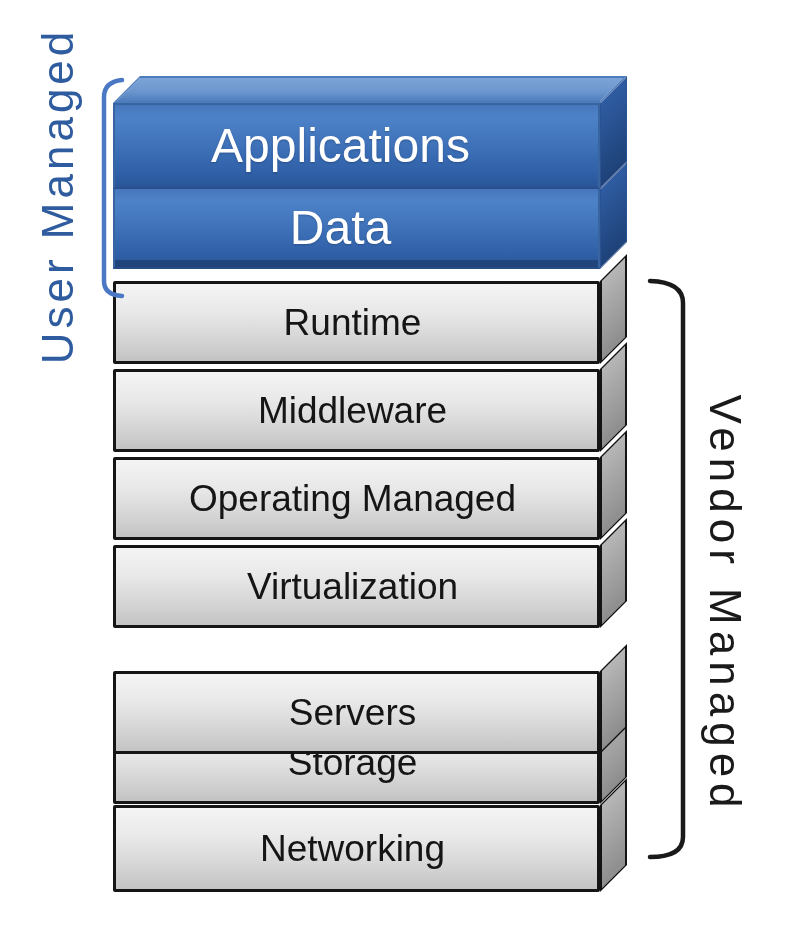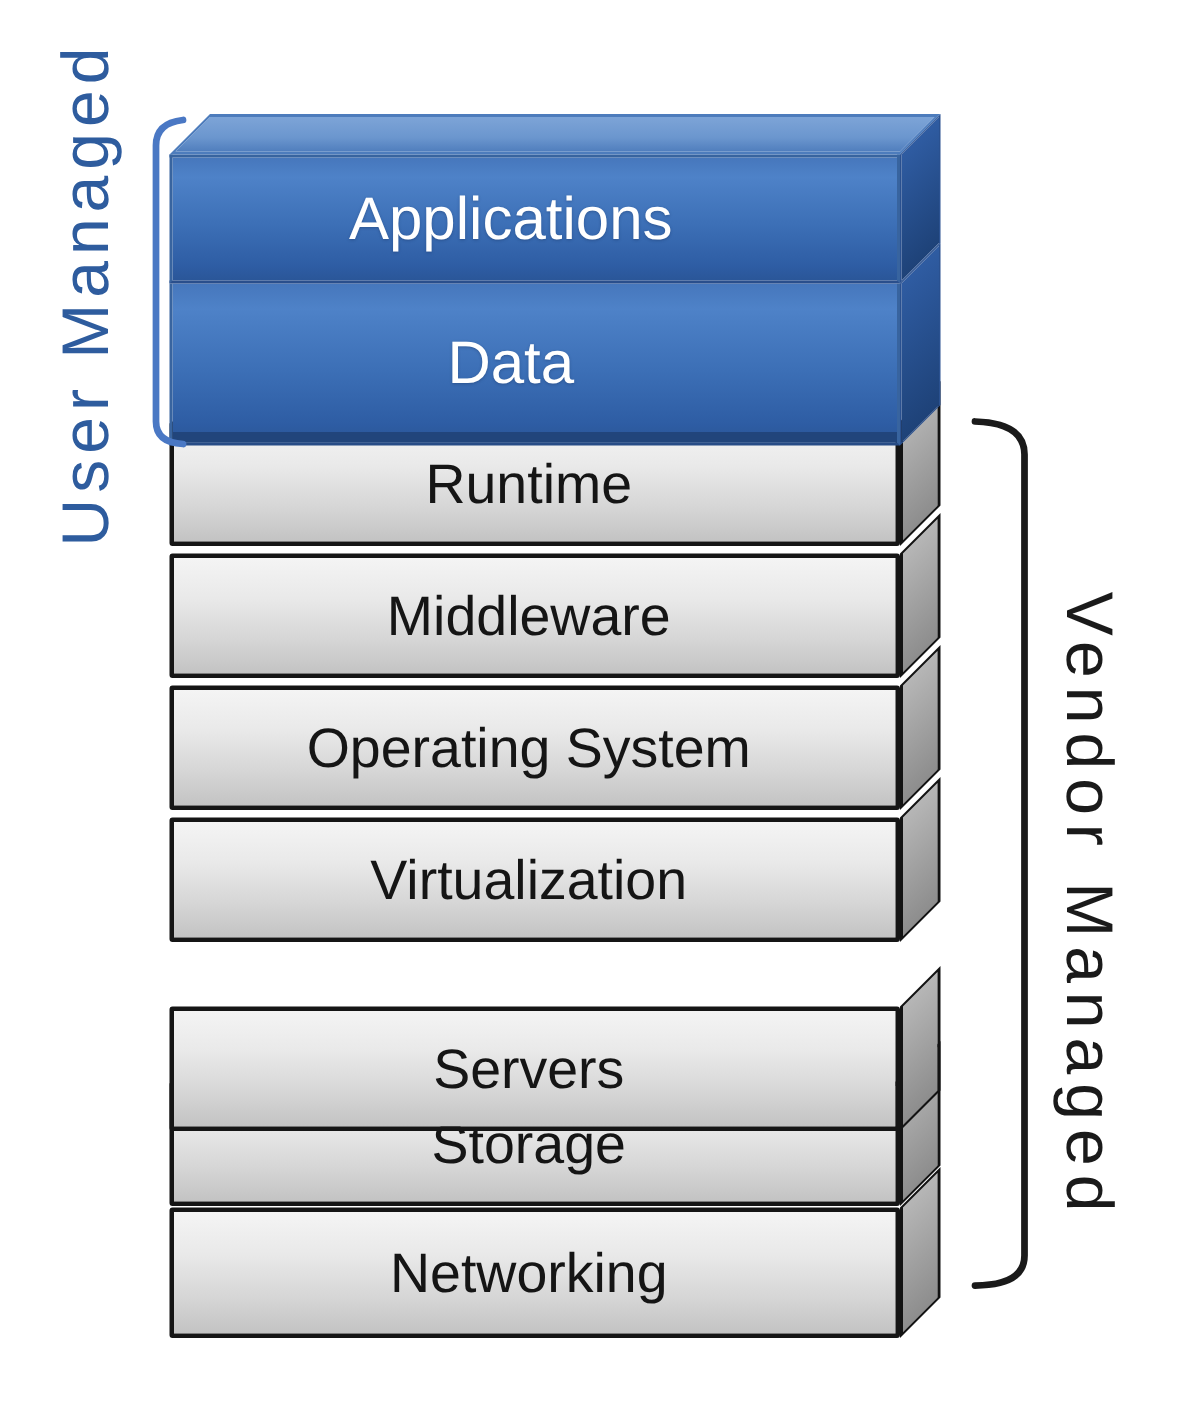--- a/index.html
+++ b/index.html
@@ -112,21 +112,21 @@
     height: 27px;
     box-sizing: border-box;
     background: linear-gradient(180deg, #7da4d7 0%, #6b96ce 60%, #507ebd 100%);
     border: 2px solid #4d7cbc;
     transform: skewX(-45deg);
     transform-origin: 0 100%;
     z-index: 31;
   }
 
   .layer-label {
-    font-size: 40px;
+    font-size: 48px;
     line-height: 1;
     transform: translateX(-16px);
     white-space: nowrap;
     user-select: none;
   }
   .layer.blue .layer-label {
     color: #ffffff;
     text-shadow: 0 1px 2px rgba(20, 40, 80, 0.35);
   }
   .layer.gray .layer-label {
@@ -150,42 +150,42 @@
 
   <div class="top-face"></div>
 
   <div id="layers">
       <div class="layer blue first" style="left: 113px; top: 103px; width: 514px; height: 86px; z-index: 30;">
         <div class="face-side"></div>
         <div class="face-front">
           <span class="layer-label">Applications</span>
         </div>
       </div>
-      <div class="layer blue last" style="left: 113px; top: 189px; width: 514px; height: 108px; z-index: 29;">
+      <div class="layer blue last" style="left: 113px; top: 189px; width: 514px; height: 80px; z-index: 29;">
         <div class="face-side"></div>
         <div class="face-front">
           <span class="layer-label">Data</span>
         </div>
       </div>
       <div class="layer gray" style="left: 113px; top: 281px; width: 514px; height: 83px; z-index: 28;">
         <div class="face-side"></div>
         <div class="face-front">
           <span class="layer-label">Runtime</span>
         </div>
       </div>
       <div class="layer gray" style="left: 113px; top: 369px; width: 514px; height: 83px; z-index: 27; border-radius: 26px;">
         <div class="face-side"></div>
         <div class="face-front">
           <span class="layer-label">Middleware</span>
         </div>
       </div>
       <div class="layer gray" style="left: 113px; top: 457px; width: 514px; height: 83px; z-index: 26;">
         <div class="face-side"></div>
         <div class="face-front">
-          <span class="layer-label">Operating System</span>
+          <span class="layer-label">Operating Managed</span>
         </div>
       </div>
       <div class="layer gray" style="left: 113px; top: 545px; width: 582px; height: 83px; z-index: 25;">
         <div class="face-side"></div>
         <div class="face-front">
           <span class="layer-label">Virtualization</span>
         </div>
       </div>
       <div class="layer gray" style="left: 113px; top: 671px; width: 514px; height: 83px; z-index: 24;">
         <div class="face-side"></div>

